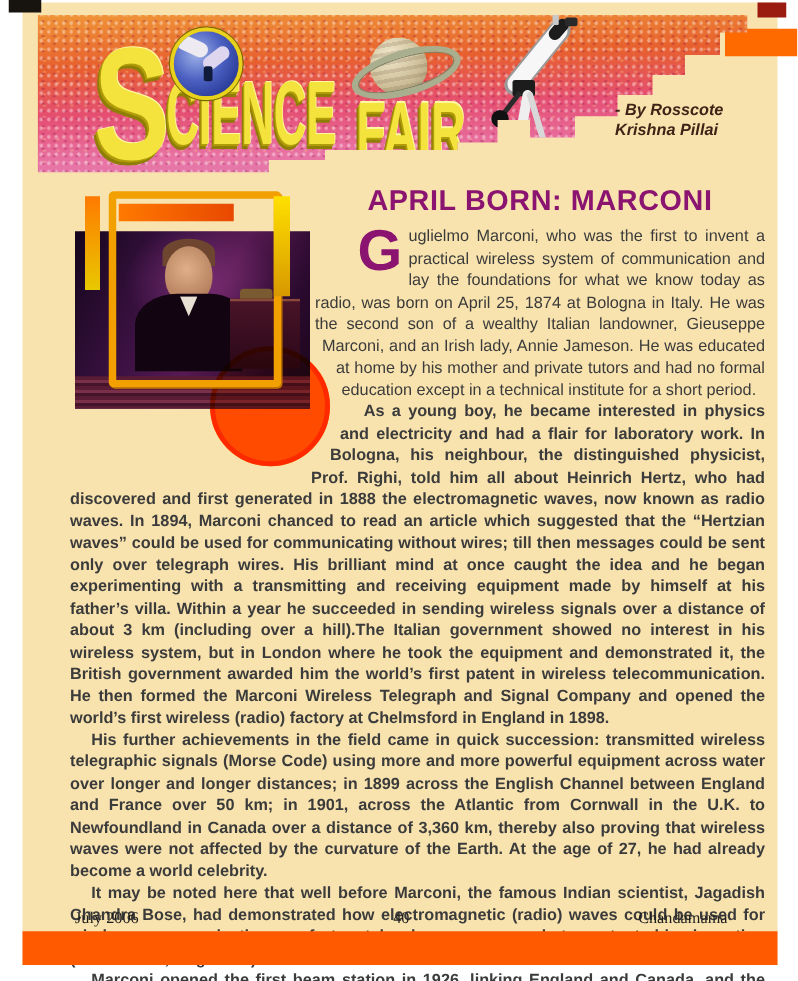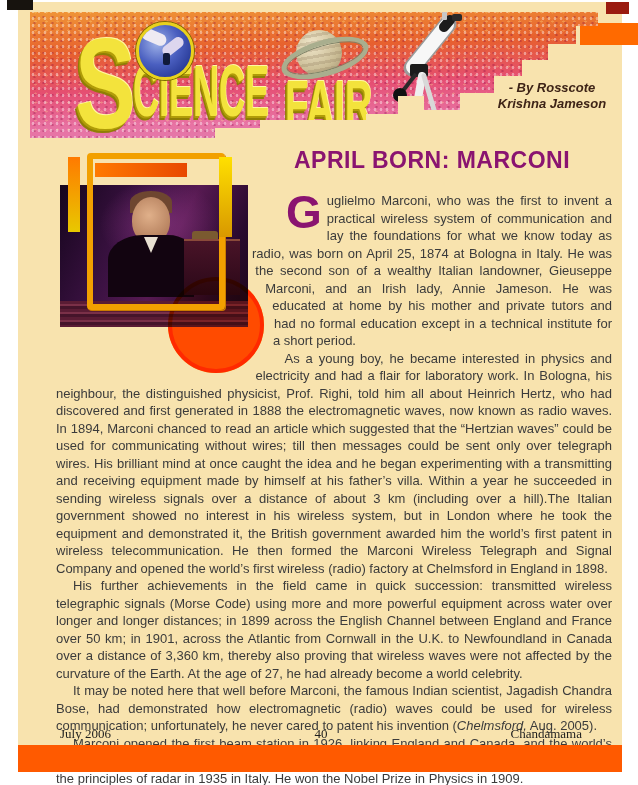--- a/index.html
+++ b/index.html
@@ -46,30 +46,30 @@
   .planet{position:absolute;left:16px;top:14px;width:46px;height:46px;border-radius:50%;
     background:
       repeating-linear-gradient(170deg,rgba(140,120,90,.25) 0 3px,transparent 3px 7px),
       radial-gradient(circle at 35% 30%,#F0E6CA,#CBBD96 60%,#A39572 95%);}
   .ring{position:absolute;left:0px;top:24px;width:80px;height:26px;border-radius:50%;
     border:5px solid #A9AE8E;transform:rotate(-16deg);box-shadow:inset 0 0 0 1px #7d8268;}
 
   
   .scope{position:absolute;left:352px;top:4px;z-index:4;}
 
-  .byline{position:absolute;left:492px;top:80px;width:120px;text-align:center;
+  .byline{position:absolute;left:492px;top:80px;width:120px;
     font-size:13px;font-weight:bold;font-style:italic;color:#3E2417;line-height:16px;}
 
   
   .article{position:absolute;left:56px;top:147px;width:556px;color:#3B3B3B;
     font-size:13px;line-height:17.5px;text-align:justify;}
-  .headline{margin:0 0 19px 0;text-align:center;color:#8A1470;font-size:23px;
+  .headline{margin:0 0 7px 0;text-align:center;color:#8A1470;font-size:23px;
     letter-spacing:.5px;font-weight:bold;line-height:26px;}
   .para{margin:0;}
-  .para.ind{text-indent:17px;}
+  .para.ind{text-indent:17px;font-weight:bold;}
   .dropcap{float:left;color:#8A1470;font-size:46px;line-height:36px;font-weight:bold;
     padding:2px 5px 0 0;}
 
   
   .collage{float:left;position:relative;width:230px;height:226px;
     shape-outside:polygon(0px 0px,192px 0px,192px 125px,198px 140px,211px 160px,
       214px 178px,211px 196px,198px 216px,186px 226px,0px 226px);
     shape-margin:4px;}
   .photo{position:absolute;left:4px;top:38px;width:188px;height:142px;z-index:2;overflow:hidden;
     background:linear-gradient(115deg,#15051C 0%,#3C1243 35%,#571A52 55%,#2A0A2E 80%,#1A0618 100%);}
@@ -150,21 +150,21 @@
         <circle cx="18" cy="83" r="7" fill="#111"></circle>
         <line x1="40" y1="64" x2="33" y2="104" stroke="#efefef" stroke-width="8" stroke-linecap="round"></line>
         <line x1="42" y1="64" x2="52" y2="98" stroke="#d8d8d8" stroke-width="5" stroke-linecap="round"></line>
         <rect x="30" y="102" width="10" height="6" fill="#1c1c1c"></rect>
       </svg>
     </div>
   </div>
 
   <div class="byline">
     <div>- By Rosscote</div>
-    <div>Krishna Jameson</div>
+    <div>Krishna Pillai</div>
   </div>
 
   <div class="article">
 
     <div class="collage">
       <div class="circle-fill"></div>
       <div class="photo">
         <div class="glow"></div>
         <div class="hair"></div>
         <div class="head"></div>

